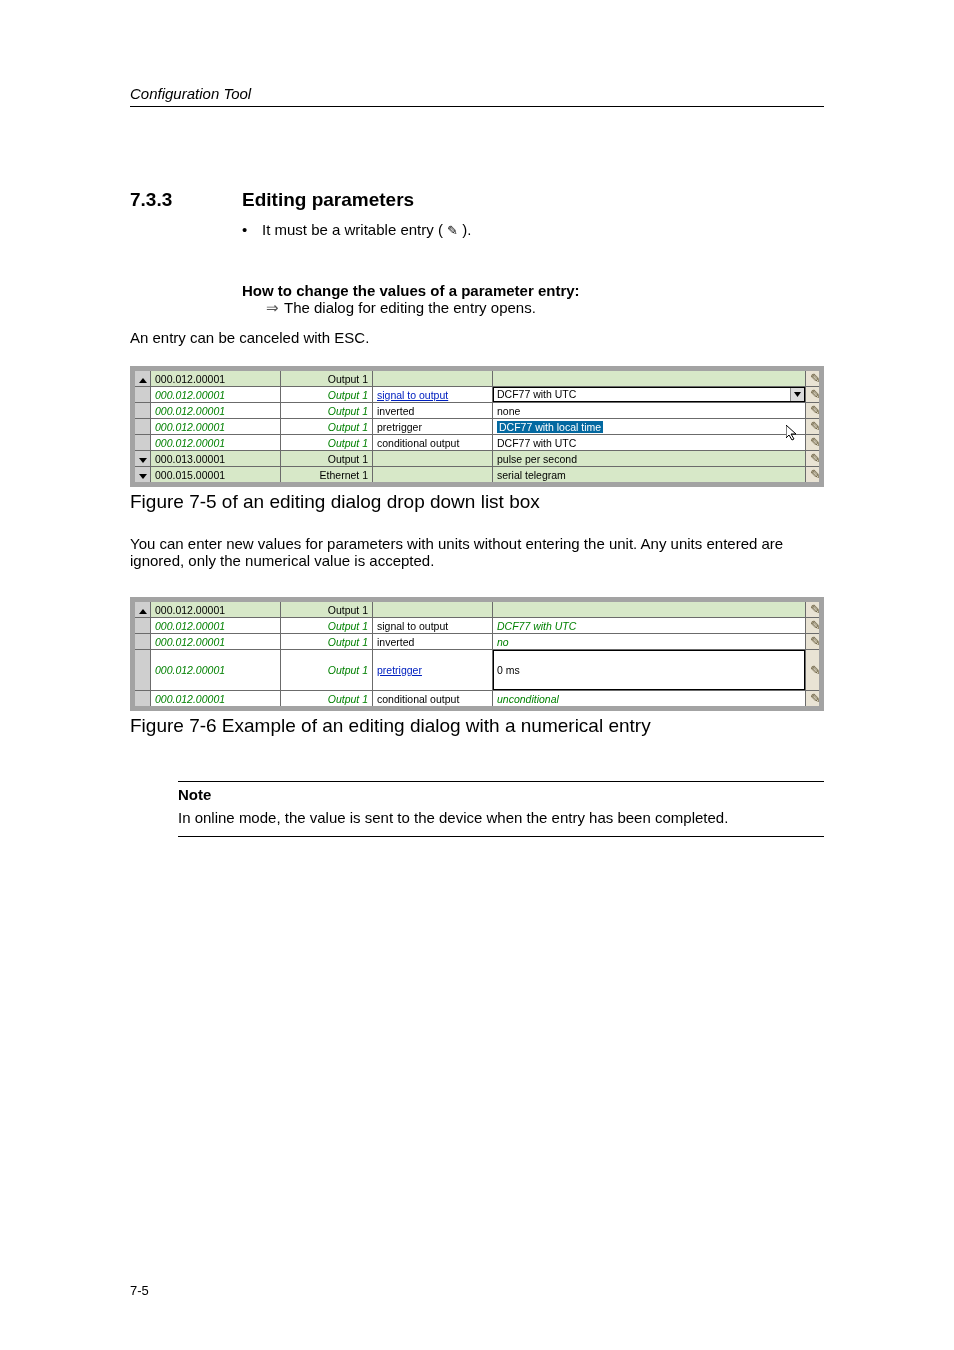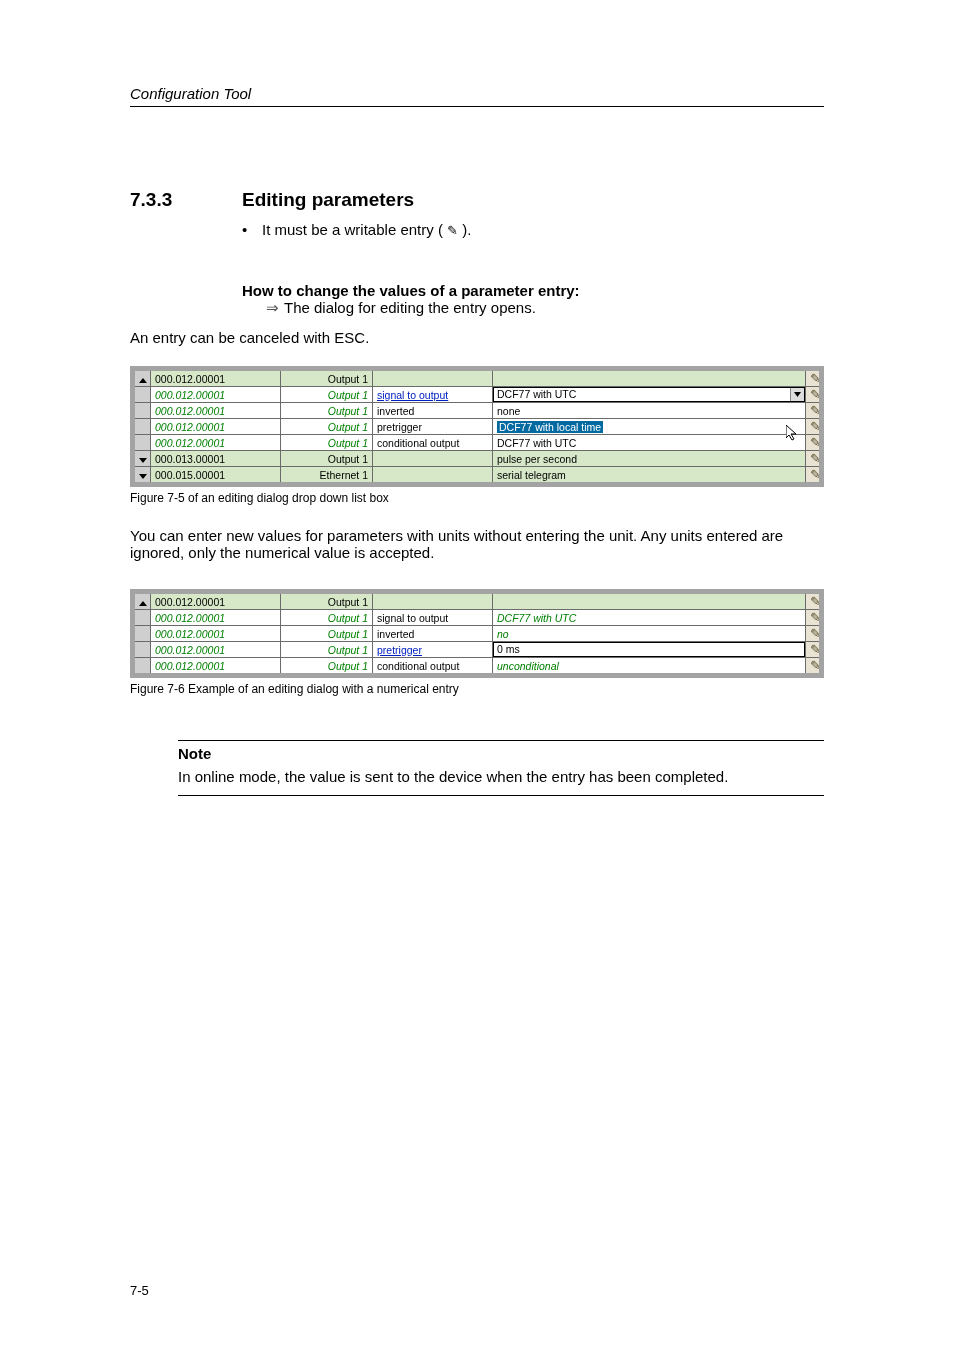--- a/index.html
+++ b/index.html
@@ -50,21 +50,21 @@
   }
   .bullet-list { margin: 10px 0 0 0; padding: 0; list-style: none; }
   .bullet-list li { display: flex; }
   .bullet-list li .dot { width: 20px; font-size: 15px; }
   .pencil { display:inline-block; font-size:13px; transform: rotate(0deg); }
   .ol { margin: 10px 0 0 0; padding-left: 22px; }
   .ol li { margin-bottom: 10px; }
   .result { margin-left: 24px; display:flex; }
   .result .arrow { width: 18px; color:#555; }
   .para { margin-top: 12px; }
-  .fig-caption { font-size: 12px; margin-top: 4px; }
+  .fig-caption { font-size: 19px; margin-top: 4px; }
   .note-block { margin-top: 44px; border-top: 1.5px solid #000; border-bottom: 1.5px solid #000; padding: 4px 0 10px 0; margin-left: 48px;}
   .note-block .note-label { font-weight: bold; margin-bottom: 6px;}
   
   .param-table {
     border: 5px solid #a3a3a3;
     width: 100%;
     border-collapse: collapse;
     font-family: Verdana, Arial, sans-serif;
     font-size: 10.5px;
     margin-top: 20px;
@@ -94,21 +94,21 @@
     border:1px solid #000; box-sizing:border-box; background:#fff;
   }
   .dropdown .dd-text { flex:1; padding:0 3px; font-size:10.5px; line-height:13px;}
   .dropdown .dd-btn {
     width:13px; background:#dcdcdc; border-left:1px solid #888;
     display:flex; align-items:center; justify-content:center;
   }
   .dd-btn svg { width:7px; height:5px; }
   .hl-blue { background:#0369a1; color:#fff; padding:0 2px;}
   .input-cell { padding:0 !important; }
-  .input-box { border:1px solid #000; height:100%; box-sizing:border-box; padding:0 3px; font-size:10.5px; background:#fff;}
+  .input-box { border:1px solid #000; height:100%; box-sizing:border-box; padding:13px 3px; font-size:10.5px; background:#fff;}
   .tri {
     width:0;height:0;border-left:4px solid transparent;border-right:4px solid transparent;
     display:inline-block;
   }
   .tri.up { border-bottom:5px solid #000;}
   .tri.down { border-top:5px solid #000;}
   .cursor-overlay {
     position:absolute; pointer-events:none;
   }
   .footer {

